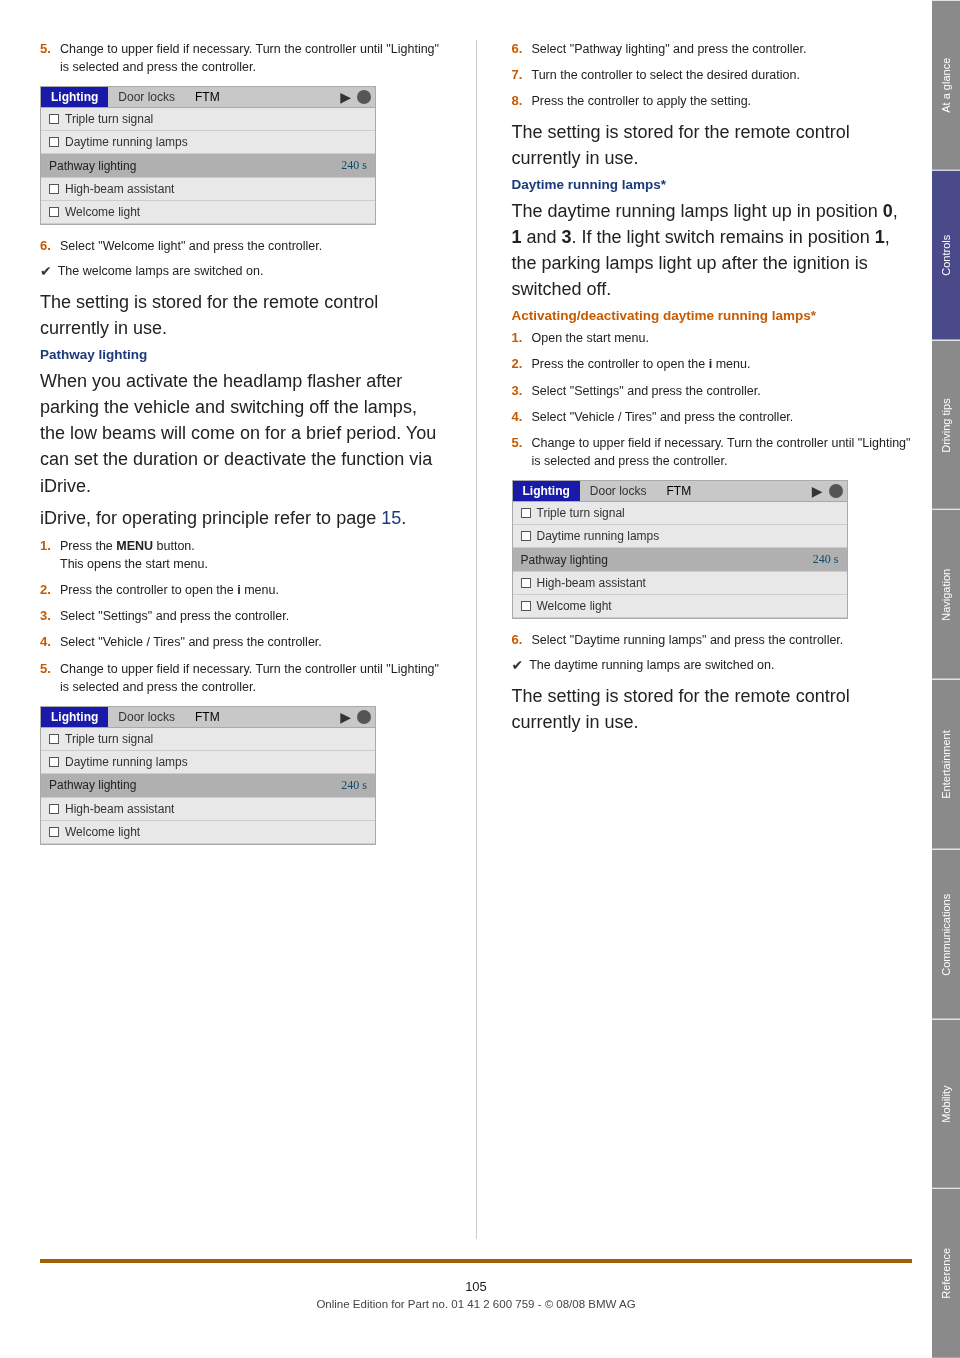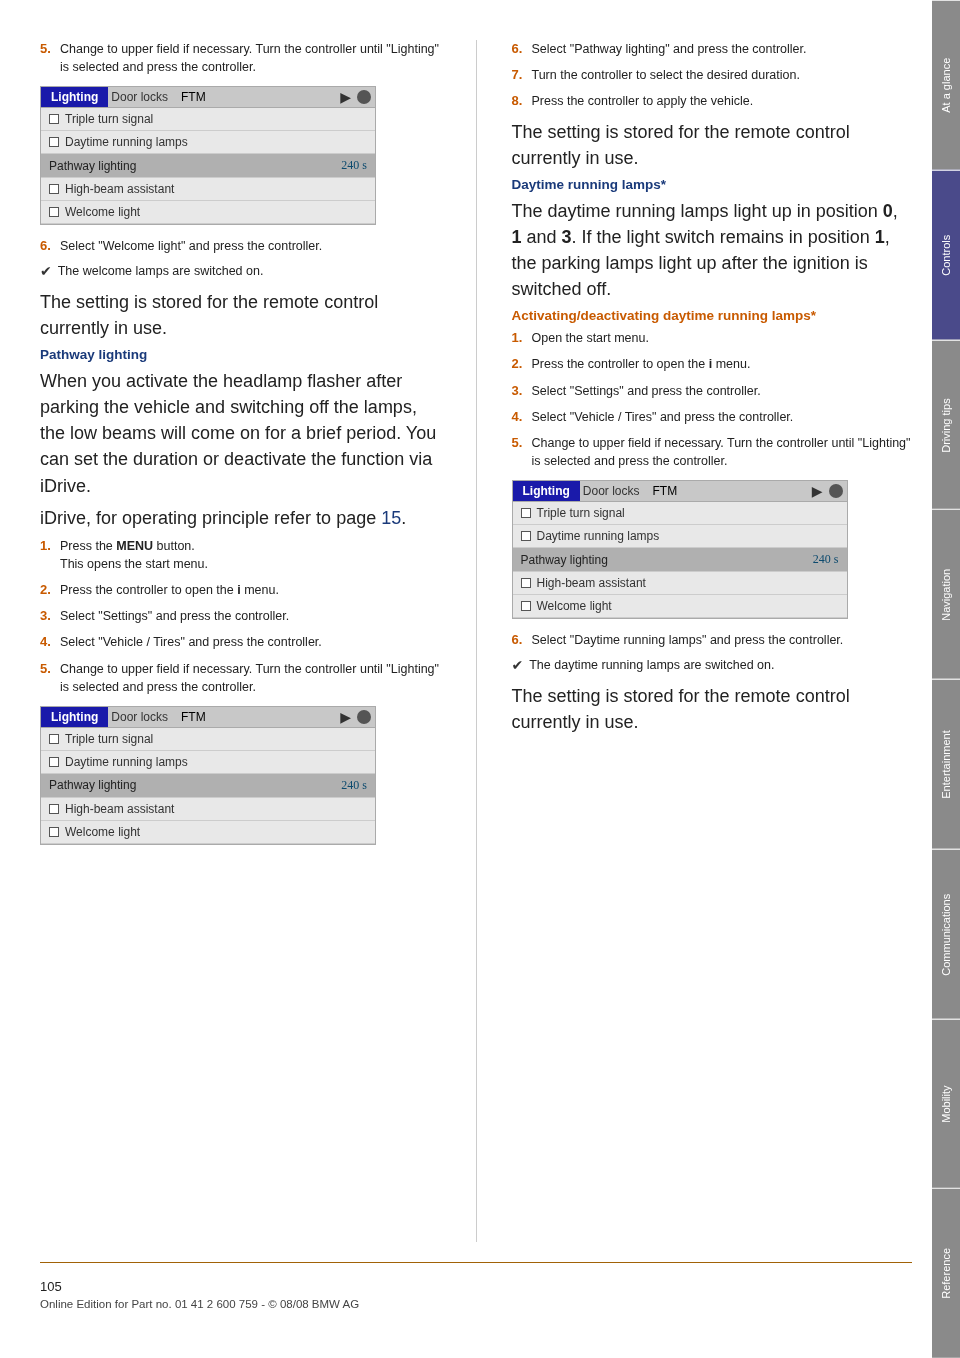--- a/index.html
+++ b/index.html
@@ -130,21 +130,21 @@
       background: #ddd;
     }
 
     .menu-tab.selected {
       background: #1a1aaa;
       color: #fff;
       font-weight: bold;
     }
 
     .menu-tab-door {
-      padding: 3px 3px;
+      padding: 3px 10px;
       font-size: 12px;
       color: #333;
     }
 
     .menu-tab-ftm {
       padding: 3px 10px;
       font-size: 12px;
       color: #000000;
     }
 
@@ -230,24 +230,25 @@
     }
 
     .check-text {
       font-size: 12.5px;
       color: #222;
       line-height: 1.4;
     }
 
     
     .page-footer {
+      text-align: center;
       padding: 16px 0 8px 0;
       font-size: 11.5px;
       color: #444;
-      border-top: 1px solid #a16207;
+      border-top: 4px solid #a16207;
       margin-top: 20px;
     }
 
     .page-number {
       font-size: 13px;
       color: #222;
       display: block;
       margin-bottom: 4px;
     }
 
@@ -395,21 +396,21 @@
           <span class="step-content">Select "Pathway lighting" and press the controller.</span>
         </div>
 
         <div class="step">
           <span class="step-num orange">7.</span>
           <span class="step-content">Turn the controller to select the desired duration.</span>
         </div>
 
         <div class="step">
           <span class="step-num orange">8.</span>
-          <span class="step-content">Press the controller to apply the vehicle.</span>
+          <span class="step-content">Press the controller to apply the setting.</span>
         </div>
 
         <p class="body-text">The setting is stored for the remote control currently in use.</p>
 
         <h3 class="section-heading">Daytime running lamps*</h3>
         <p class="body-text">The daytime running lamps light up in position <strong>0</strong>, <strong>1</strong> and <strong>3</strong>. If the light switch remains in position <strong>1</strong>, the parking lamps light up after the ignition is switched off.</p>
 
         <h3 class="section-heading orange">Activating/deactivating daytime running lamps*</h3>
 
         <div class="step">

